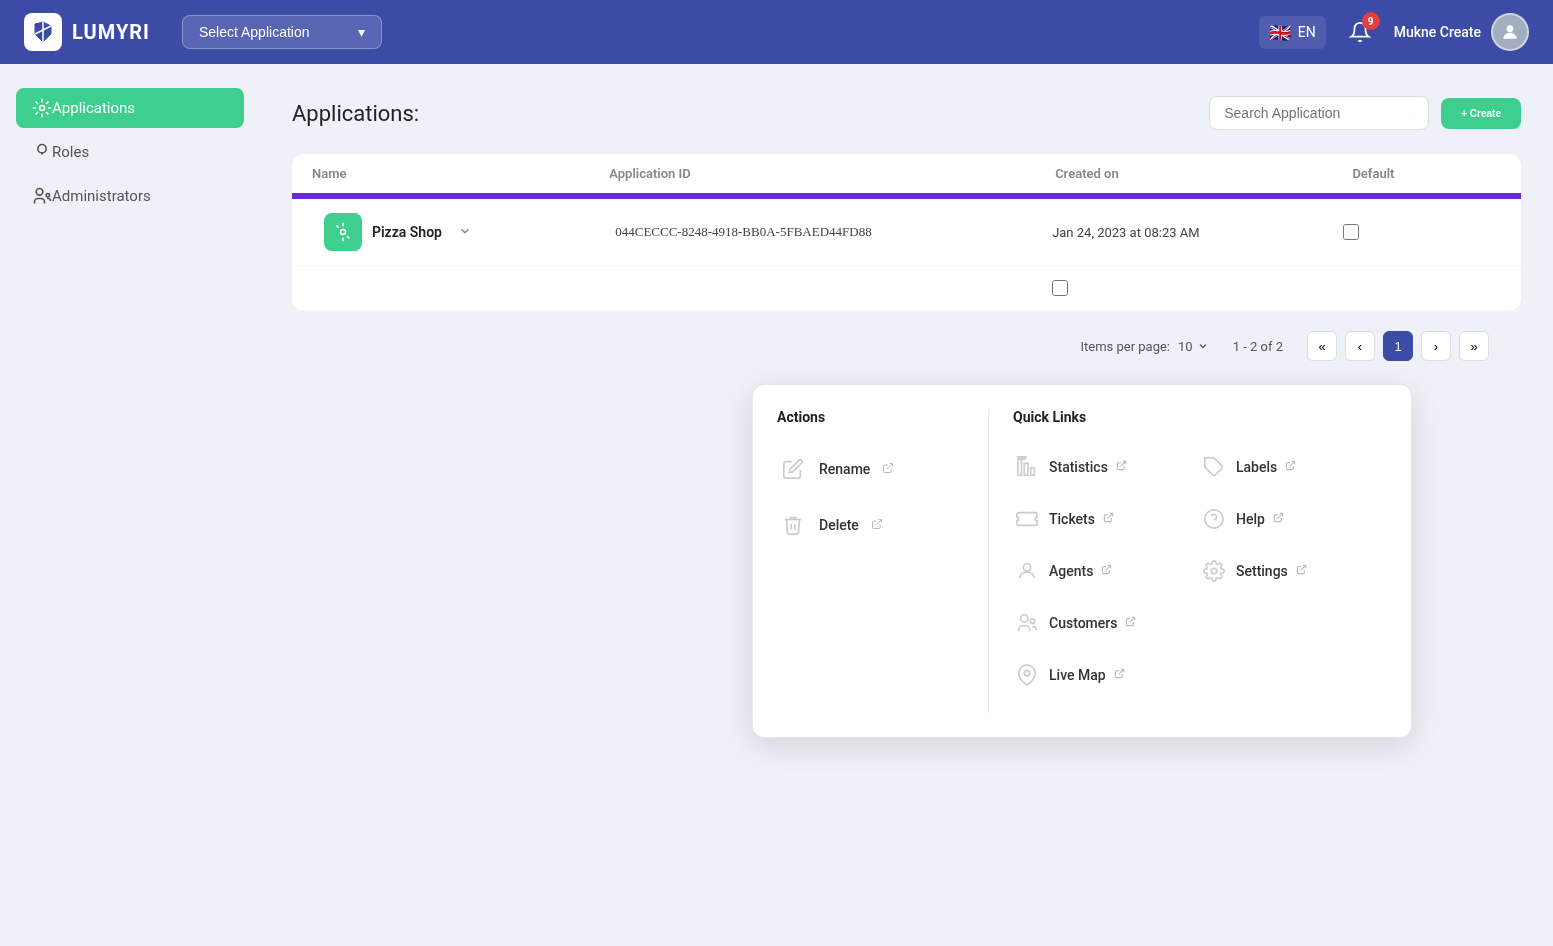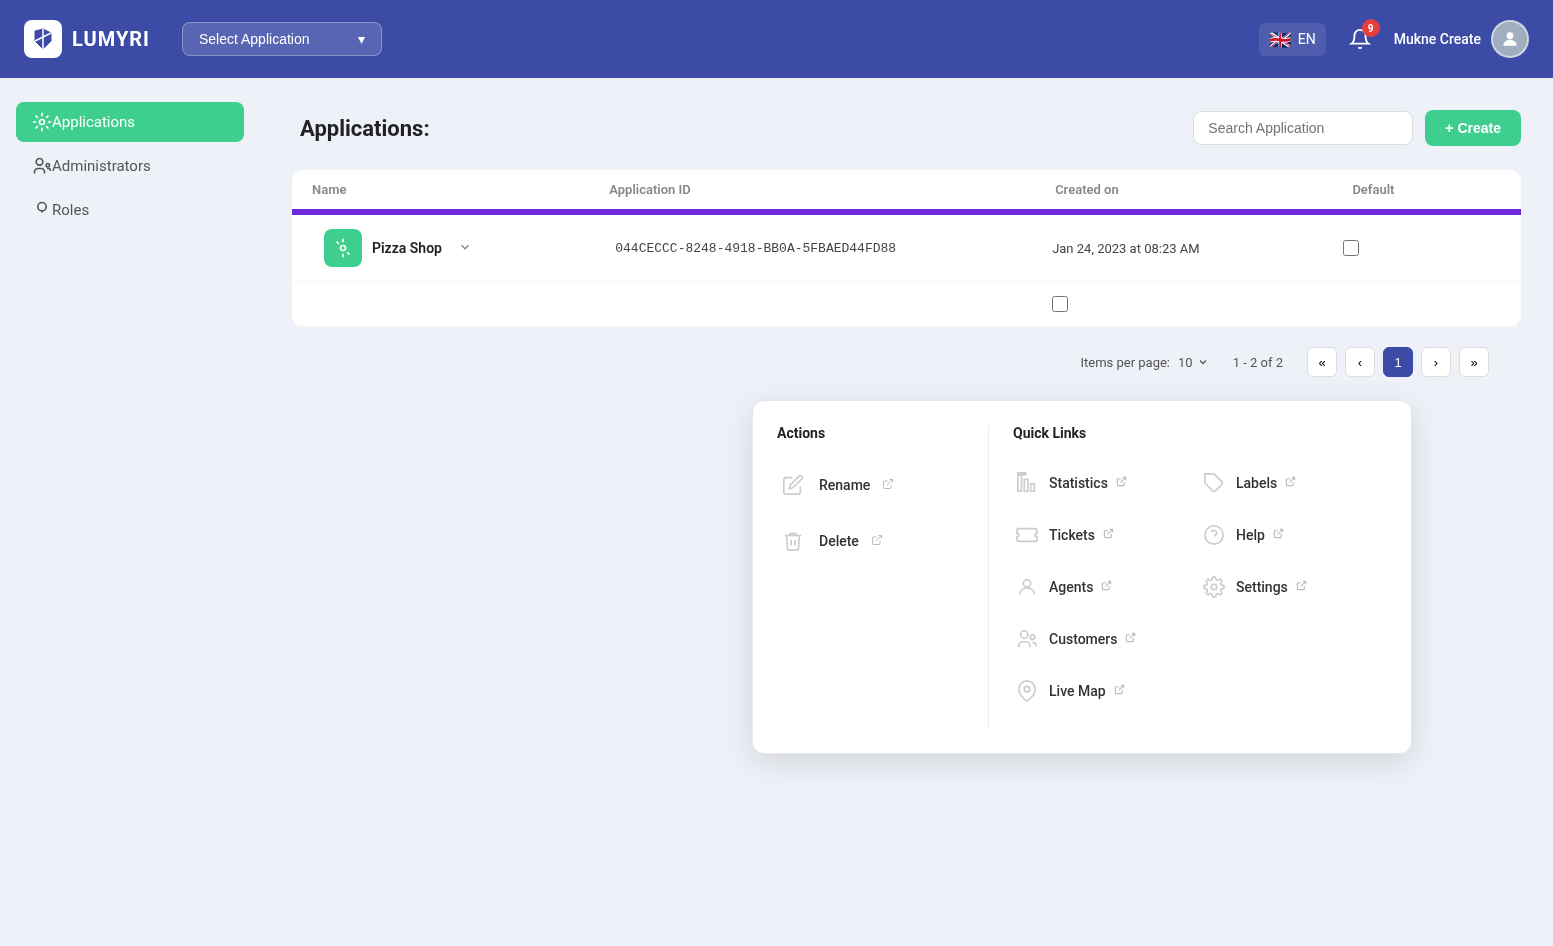--- a/index.html
+++ b/index.html
@@ -1,21 +1,21 @@
 <!DOCTYPE html>
 <html><head>
   <meta charset="utf-8">
   <style>
     * { box-sizing: border-box; margin: 0; padding: 0; }
     body { font-family: -apple-system, BlinkMacSystemFont, 'Segoe UI', Roboto, sans-serif; background: #eef1f7; min-height: 946px; }
 
     
     .header {
       background: #3b4ba6;
-      height: 78px;
+      height: 64px;
       display: flex;
       align-items: center;
       padding: 16px 24px;
       gap: 16px;
     }
     .logo-area {
       display: flex;
       align-items: center;
       gap: 10px;
       color: white;
@@ -150,23 +150,22 @@
       padding: 32px 32px 0 32px;
     }
     .page-header {
       display: flex;
       align-items: center;
       justify-content: space-between;
       margin-bottom: 24px;
     }
     .page-title {
       font-size: 22px;
-      font-weight: 700;
+      font-weight: 400;
       color: #222;
-      margin-left: 8px;
     }
     .header-actions {
       display: flex;
       align-items: center;
       gap: 12px;
     }
     .search-box {
       display: flex;
       align-items: center;
       background: white;
@@ -183,21 +182,21 @@
       color: #888;
       flex: 1;
       background: transparent;
     }
     .create-btn {
       background: #3ecf8e;
       color: white;
       border: none;
       border-radius: 8px;
       padding: 10px 20px;
-      font-size: 14px;
+      font-size: 10px;
       font-weight: 600;
       cursor: pointer;
       display: flex;
       align-items: center;
       gap: 6px;
     }
 
     
     .table-container {
       background: white;
@@ -247,21 +246,21 @@
       background: none;
       border: none;
       cursor: pointer;
       color: #888;
       padding: 2px 6px;
       border-radius: 4px;
     }
     .app-id-cell {
       font-size: 13px;
       color: #444;
-      font-family: Liberation Mono, monospace;
+      font-family: Liberation Serif, serif;
     }
     .created-cell {
       font-size: 13px;
       color: #444;
     }
     .default-checkbox {
       width: 16px;
       height: 16px;
       border: 1.5px solid #ccc;
       border-radius: 3px;
@@ -437,33 +436,33 @@
   <aside class="sidebar">
     <div class="sidebar-item active">
       <svg class="sidebar-icon" viewBox="0 0 24 24" fill="none" stroke="white" stroke-width="2">
         <circle cx="12" cy="12" r="3"></circle>
         <path d="M12 1v4M12 19v4M4.22 4.22l2.83 2.83M16.95 16.95l2.83 2.83M1 12h4M19 12h4M4.22 19.78l2.83-2.83M16.95 7.05l2.83-2.83"></path>
       </svg>
       <span>Applications</span>
     </div>
     <div class="sidebar-item">
       <svg class="sidebar-icon" viewBox="0 0 24 24" fill="none" stroke="#555" stroke-width="2">
+        <circle cx="12" cy="8" r="5"></circle>
+          <path d="M12 13v2m0 4h.01"></path>
+      </svg>
+      <span>Roles</span>
+    </div>
+    <div class="sidebar-item">
+      <svg class="sidebar-icon" viewBox="0 0 24 24" fill="none" stroke="#555" stroke-width="2">
         <circle cx="9" cy="7" r="4"></circle>
           <path d="M3 21v-2a4 4 0 014-4h4a4 4 0 014 4v2"></path>
         <circle cx="19" cy="11" r="2"></circle>
           <path d="M22 18v-1a2 2 0 00-2-2h-2"></path>
       </svg>
       <span>Administrators</span>
-    </div>
-    <div class="sidebar-item">
-      <svg class="sidebar-icon" viewBox="0 0 24 24" fill="none" stroke="#555" stroke-width="2">
-        <circle cx="12" cy="8" r="5"></circle>
-          <path d="M12 13v2m0 4h.01"></path>
-      </svg>
-      <span>Roles</span>
     </div>
   </aside>
 
   <main class="main">
     <div class="page-header">
       <h1 class="page-title">Applications:</h1>
       <div class="header-actions">
         <div class="search-box">
           <input type="text" placeholder="Search Application" style="">
           <svg width="16" height="16" viewBox="0 0 24 24" fill="none" stroke="#888" stroke-width="2">

